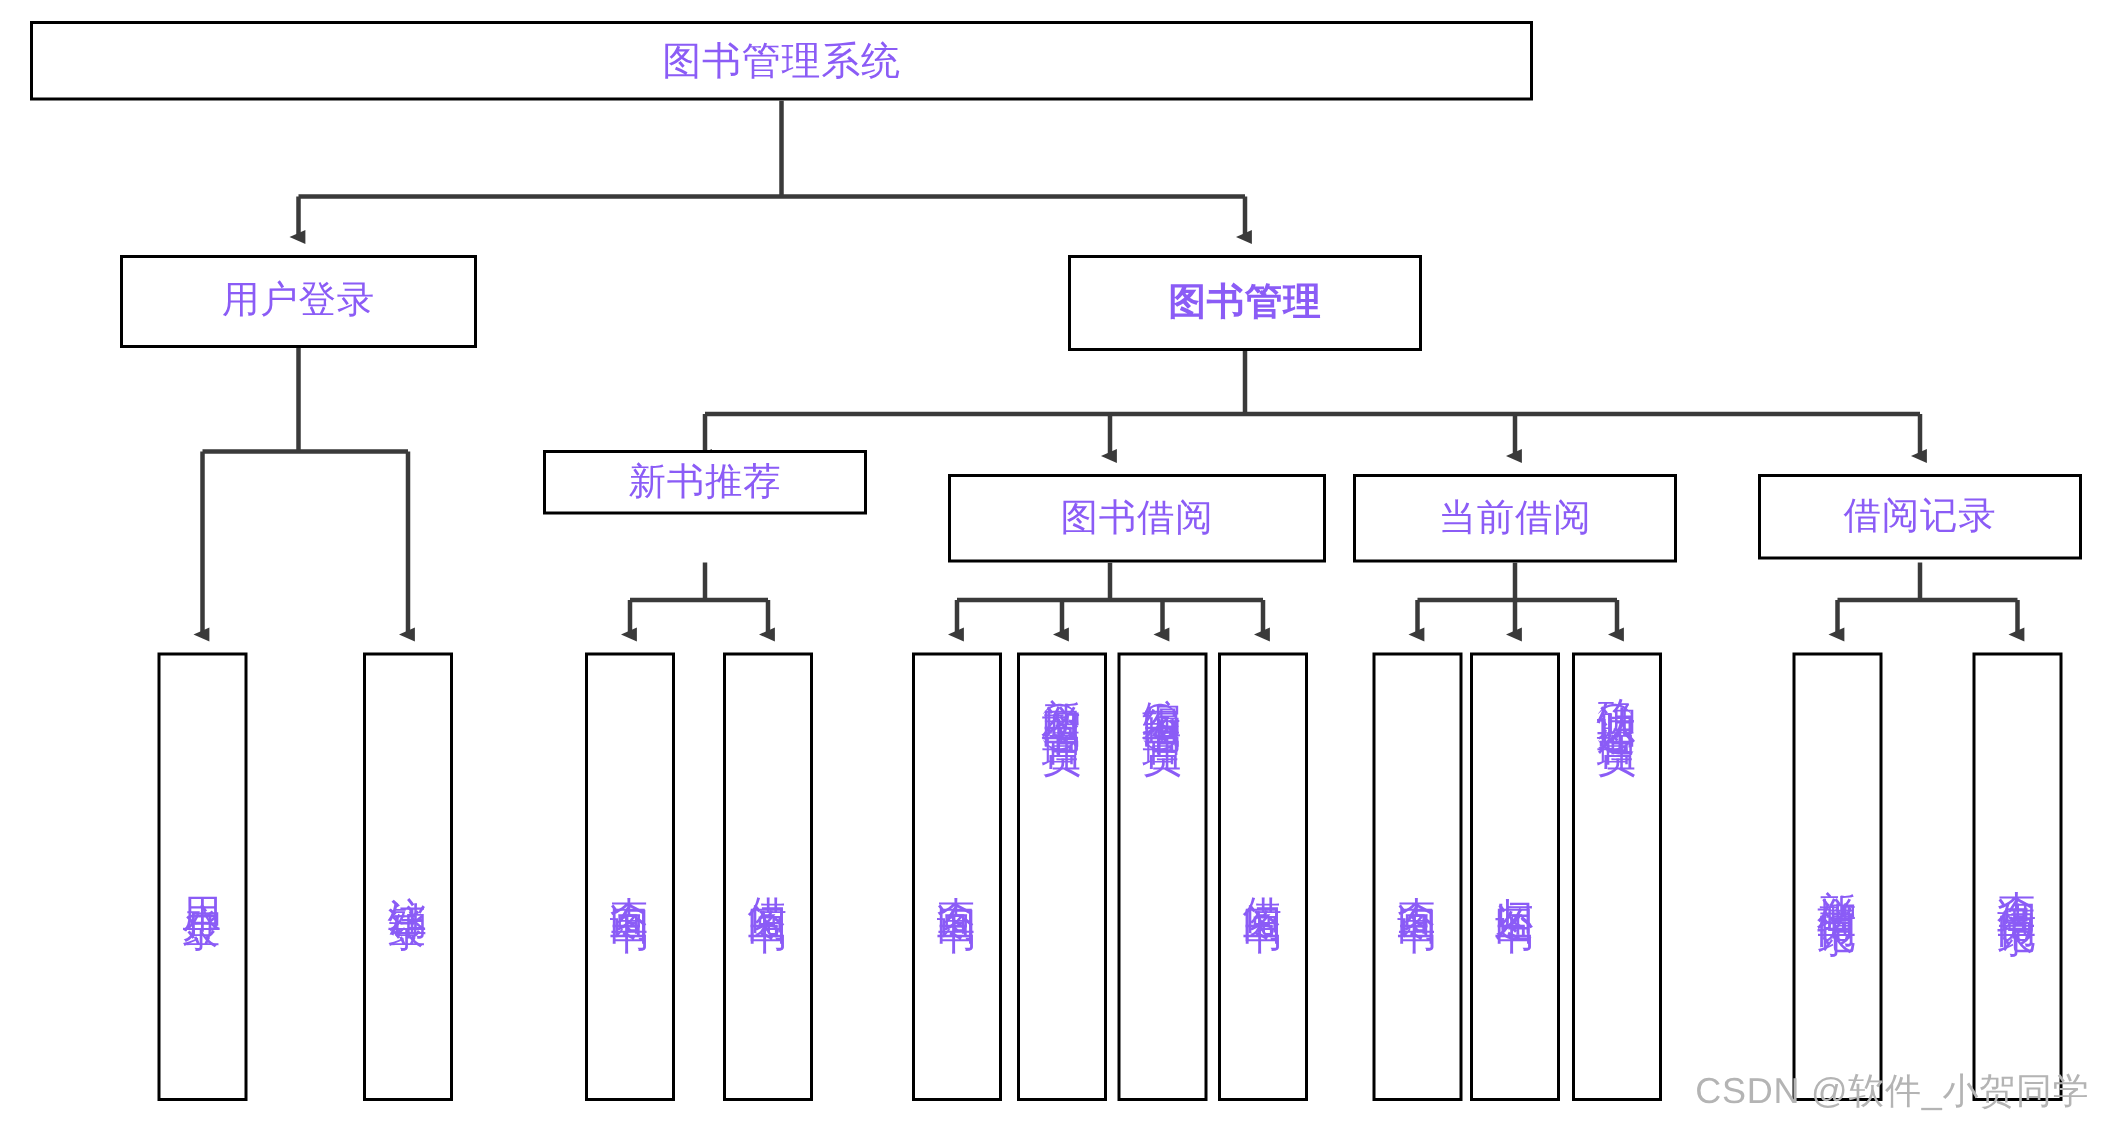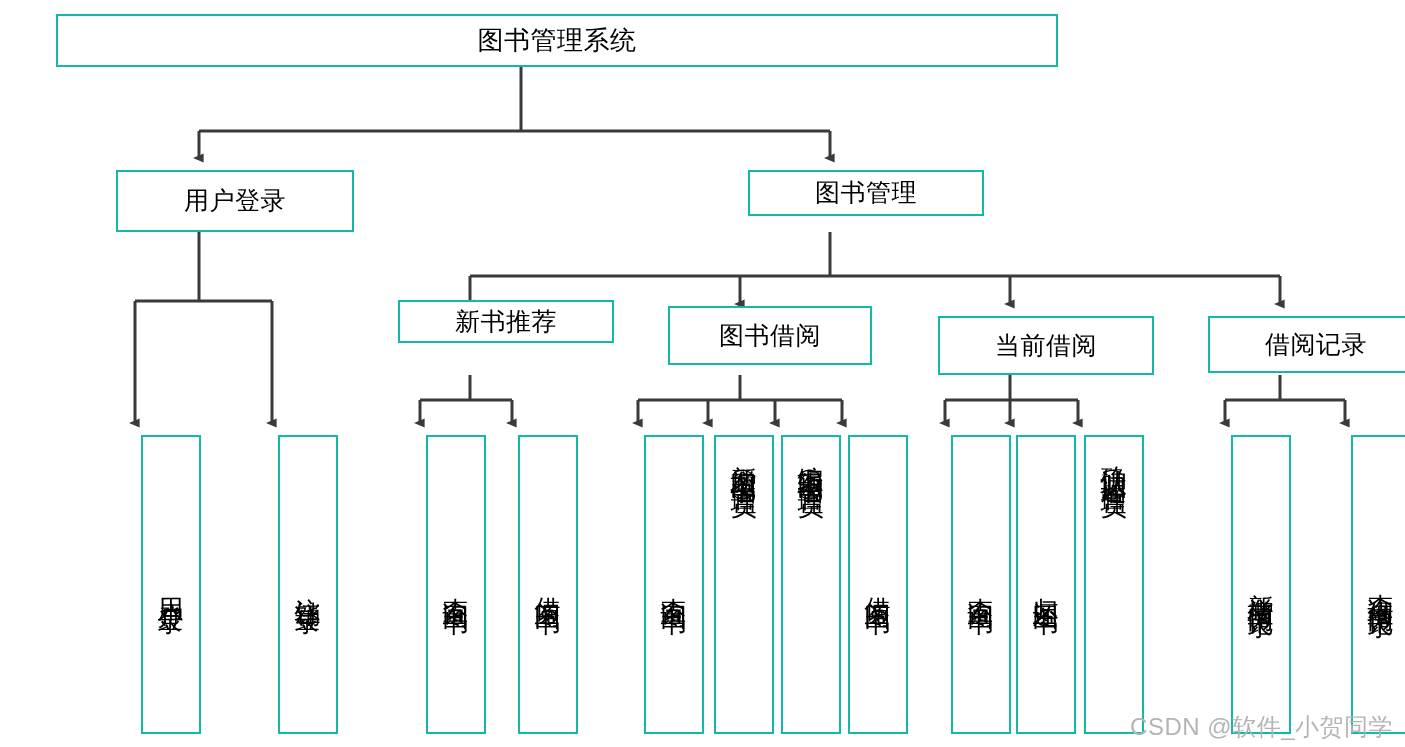--- a/index.html
+++ b/index.html
@@ -22,26 +22,25 @@
     left: 0;
     top: 0;
     width: 1405px;
     height: 747px;
     pointer-events: none;
   }
   .node {
     position: absolute;
     box-sizing: border-box;
     background: #ffffff;
-    border: 2px solid #14b8a6;
+    border: 2px solid #000000;
     display: flex;
     align-items: center;
     justify-content: center;
-    color: #000000;
-    margin-left: 36px;
+    color: #8b5cf6;
   }
   .node .label {
     display: block;
     text-align: center;
     line-height: 1.06;
     letter-spacing: 0.5px;
   }
   
   .node.horiz .label {
     font-size: 25px;
@@ -137,28 +136,28 @@
     </g>
   </svg>
 
   <div class="node horiz root" style="left:20px; top:14px; width:1002px; height:53px;">
     <span class="label">图书管理系统</span>
   </div>
 
   <div class="node horiz" style="left:80px; top:170px; width:238px; height:62px;">
     <span class="label">用户登录</span>
   </div>
-  <div class="node horiz" style="left:712px; top:170px; width:236px; height:46px;">
+  <div class="node horiz" style="left:712px; top:170px; width:236px; height:64px;font-weight:bold;">
     <span class="label">图书管理</span>
   </div>
 
   <div class="node horiz" style="left:362px; top:300px; width:216px; height:43px;">
     <span class="label">新书推荐</span>
   </div>
-  <div class="node horiz" style="left:632px; top:306px; width:204px; height:59px;">
+  <div class="node horiz" style="left:632px; top:316px; width:252px; height:59px;">
     <span class="label">图书借阅</span>
   </div>
   <div class="node horiz" style="left:902px; top:316px; width:216px; height:59px;">
     <span class="label">当前借阅</span>
   </div>
   <div class="node horiz" style="left:1172px; top:316px; width:216px; height:57px;">
     <span class="label">借阅记录</span>
   </div>
 
   <div class="node vert center" style="left:105px; top:435px; width:60px; height:299px;">

